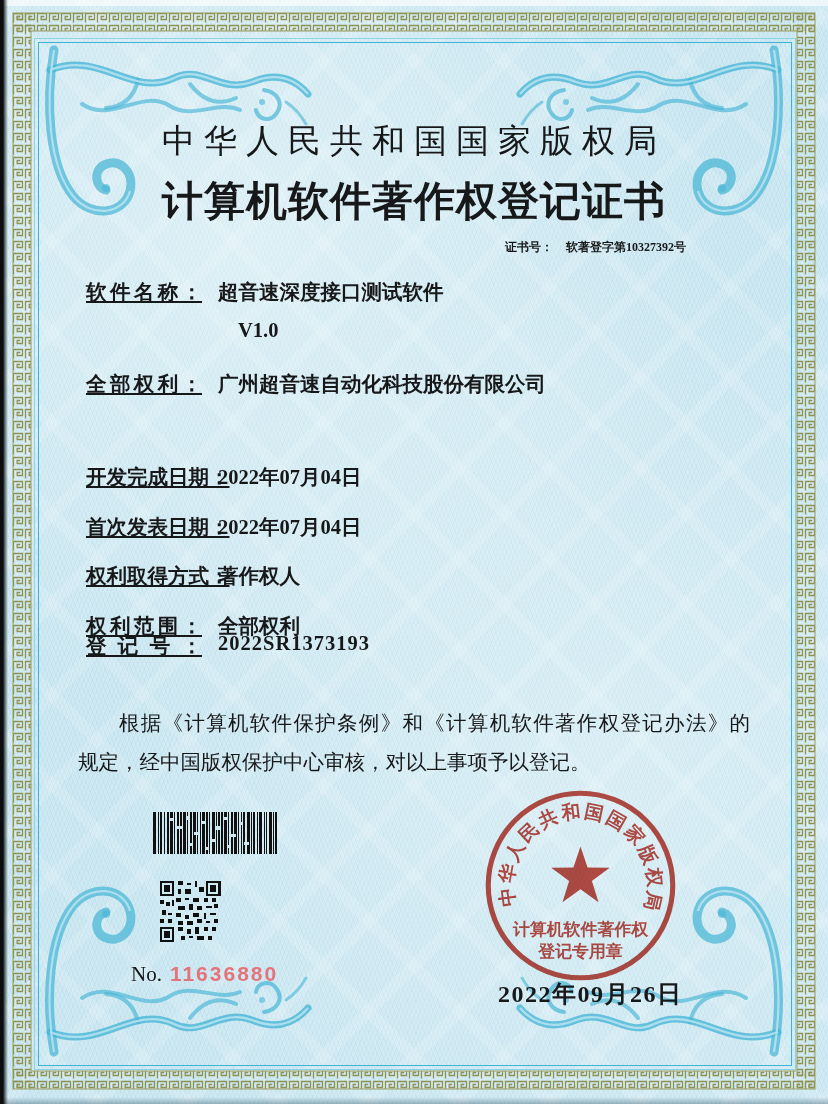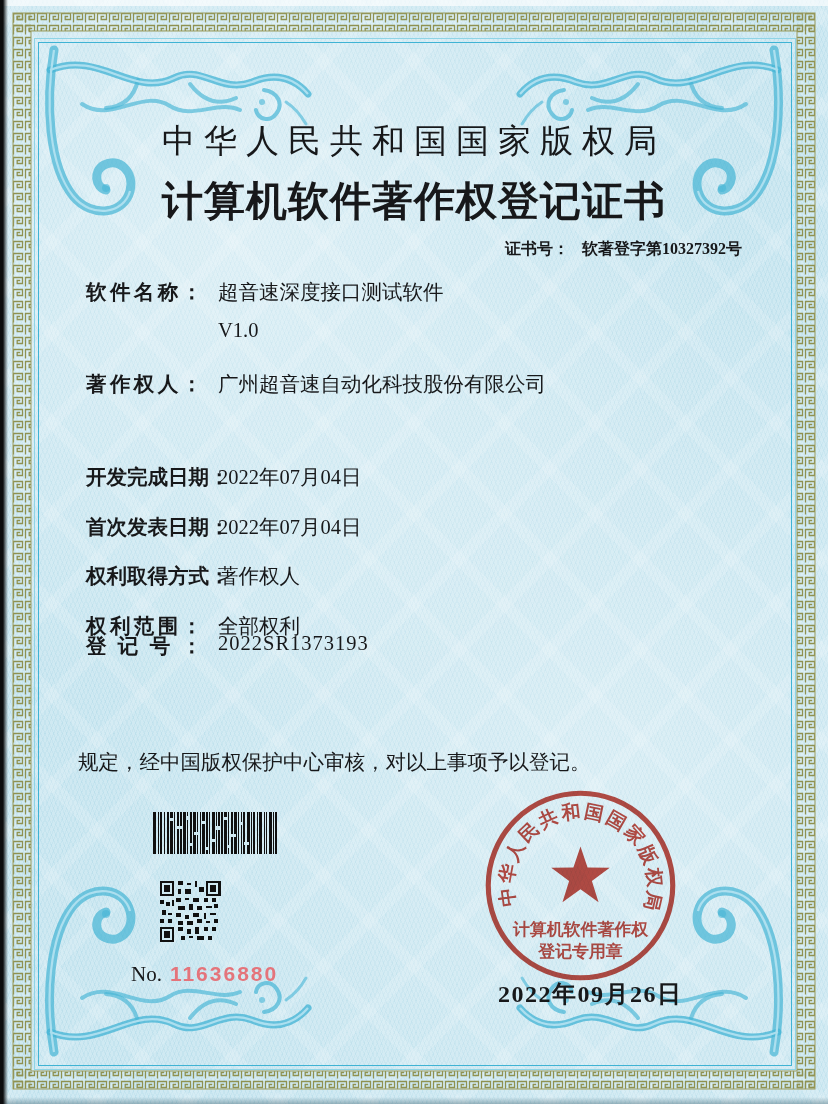--- a/index.html
+++ b/index.html
@@ -28,26 +28,26 @@
   .corner{position:absolute;width:272px;height:192px;pointer-events:none;opacity:.92;}
   .c-tl{left:40px;top:44px;}
   .c-tr{right:40px;top:44px;transform:scaleX(-1);}
   .c-bl{left:40px;bottom:46px;transform:scaleY(-1);}
   .c-br{right:40px;bottom:46px;transform:scale(-1,-1);}
   
   .authority{left:0;top:119px;width:828px;text-align:center;font-size:33px;
     letter-spacing:9px;font-weight:500;white-space:nowrap;}
   .cert-title{left:0;top:174px;width:828px;text-align:center;font-size:41px;
     font-weight:700;letter-spacing:1px;white-space:nowrap;}
-  .cert-no{left:505px;top:239px;font-size:16px;font-weight:700;white-space:nowrap;text-align:center;}
+  .cert-no{left:505px;top:239px;font-size:12px;font-weight:700;white-space:nowrap;text-align:center;}
   .cert-no .val{margin-left:13px;}
   .row{left:86px;display:flex;align-items:flex-start;font-size:20.5px;white-space:nowrap;}
-  .flabel{width:116px;font-weight:600;text-align:justify;text-align-last:justify;}
-  .fvalue{margin-left:16px;font-weight:400;}
-  .fvalue .v2{margin-top:13px;}
+  .flabel{width:116px;font-weight:600;text-align:justify;text-align-last:justify;text-decoration:underline;}
+  .fvalue{margin-left:16px;font-weight:700;}
+  .fvalue .v2{margin-top:13px;margin-left:20px;}
   .statement{left:78px;width:672px;font-size:20.5px;}
   .st1{text-indent:2em;text-align:justify;text-align-last:justify;}
   .serial{left:131px;top:962px;font-size:21px;white-space:nowrap;}
   .serial .no{font-weight:500;}
   .serial .num{font-family:"Liberation Sans",sans-serif;color:#e4747b;
     letter-spacing:2px;margin-left:8px;font-weight:600;}
   .issue-date{left:498px;top:966px;font-size:24px;font-weight:700;letter-spacing:1.5px;white-space:nowrap;margin-top:12px;}
   .seal-svg{left:478px;top:783px;opacity:.9;mix-blend-mode:multiply;}
   
   .edge-left{left:0;top:0;width:8px;height:1104px;
@@ -121,21 +121,21 @@
   </div>
 
   <div class="abs row" style="top:278px">
     <div class="flabel">软件名称：</div>
     <div class="fvalue">
       <div>超音速深度接口测试软件</div>
       <div class="v2">V1.0</div>
     </div>
   </div>
   <div class="abs row" style="top:370px">
-    <div class="flabel">著作权人：</div>
+    <div class="flabel">全部权利：</div>
     <div class="fvalue">广州超音速自动化科技股份有限公司</div>
   </div>
   <div class="abs row" style="top:463px">
     <div class="flabel">开发完成日期：</div>
     <div class="fvalue">2022年07月04日</div>
   </div>
   <div class="abs row" style="top:513px">
     <div class="flabel">首次发表日期：</div>
     <div class="fvalue">2022年07月04日</div>
   </div>
@@ -145,20 +145,23 @@
   </div>
   <div class="abs row" style="top:612px">
     <div class="flabel">权利范围：</div>
     <div class="fvalue">全部权利</div>
   </div>
   <div class="abs row" style="top:632px">
     <div class="flabel">登记号：</div>
     <div class="fvalue" style="letter-spacing:1px">2022SR1373193</div>
   </div>
 
+  <div class="abs statement" style="top:709px">
+    <div class="st1">根据《计算机软件保护条例》和《计算机软件著作权登记办法》的</div>
+  </div>
   <div class="abs statement" style="top:748px">
     <div>规定，经中国版权保护中心审核，对以上事项予以登记。</div>
   </div>
 
   <svg class="abs" style="left:153px;top:812px" width="124" height="42" viewBox="0 0 124 42" shape-rendering="crispEdges">
     <g fill="#101010">
       <rect x="0" width="3" height="42"></rect>
         <rect x="4.5" width="1.2" height="42"></rect>
         <rect x="7" width="2" height="42"></rect>
         <rect x="10.5" width="1" height="42"></rect>

